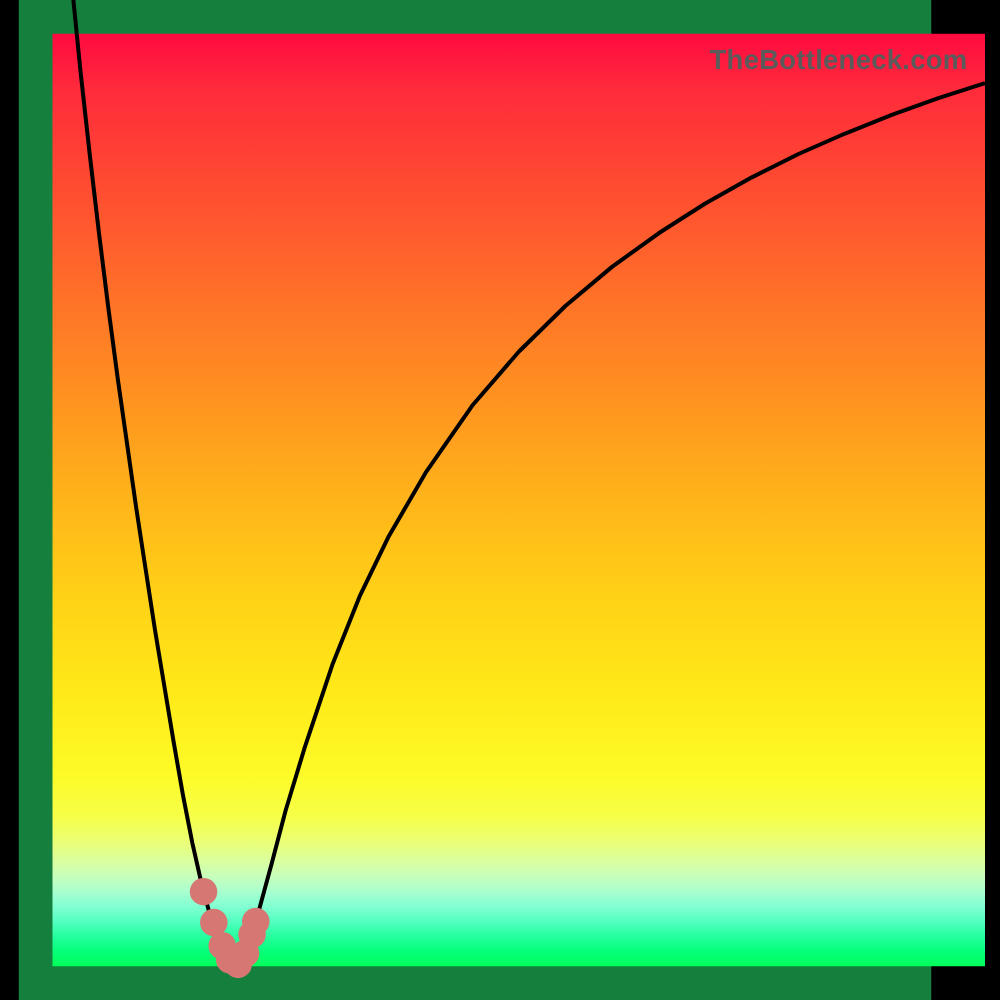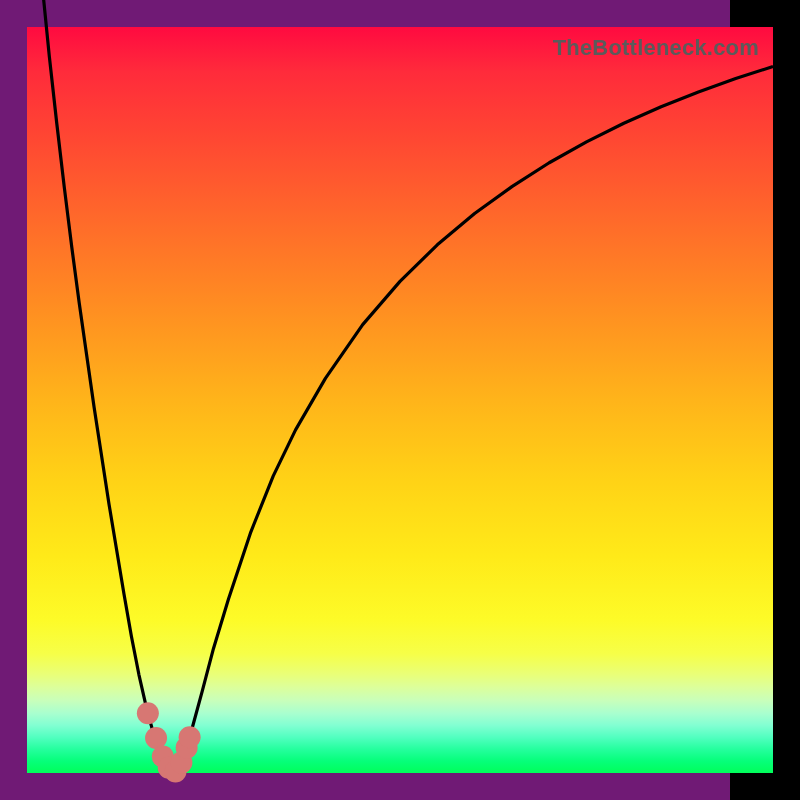--- a/index.html
+++ b/index.html
@@ -1,21 +1,22 @@
 <!DOCTYPE html>
 <html><head>
 <meta charset="utf-8">
 <style>
   * { margin: 0; padding: 0; box-sizing: border-box; }
   html, body { width: 800px; height: 800px; overflow: hidden; background: #000; }
   .frame {
     position: relative;
     width: 730px;
     height: 800px;
-    background: #701a75;
+    background: #15803d;
+    margin-left: 15px;
   }
   .plot-area {
     position: absolute;
     left: 27px;
     top: 27px;
     width: 746px;
     height: 746px;
     background: linear-gradient(to bottom,
       #ff0a40 0%,
       #ff2b3b 6%,

